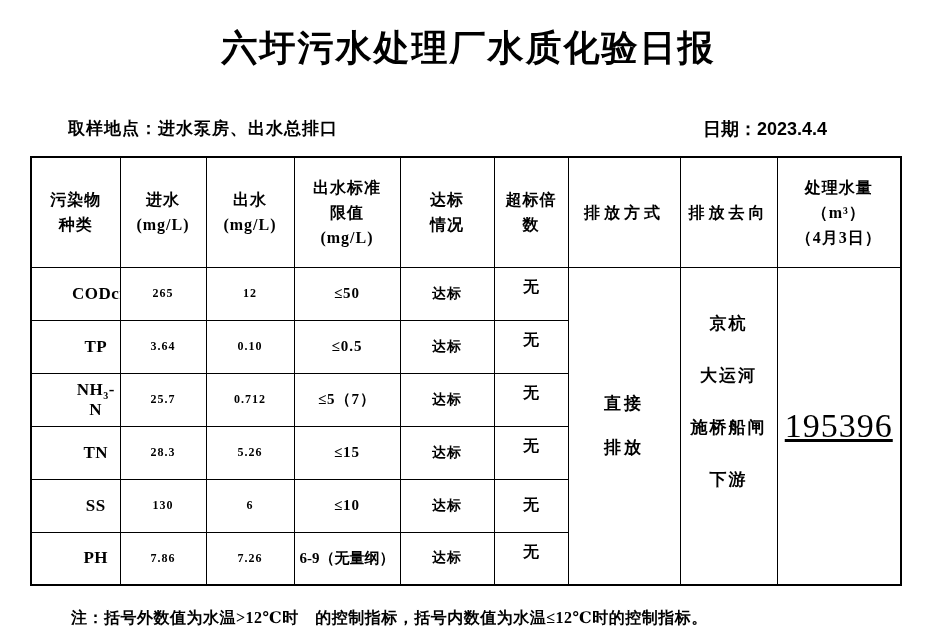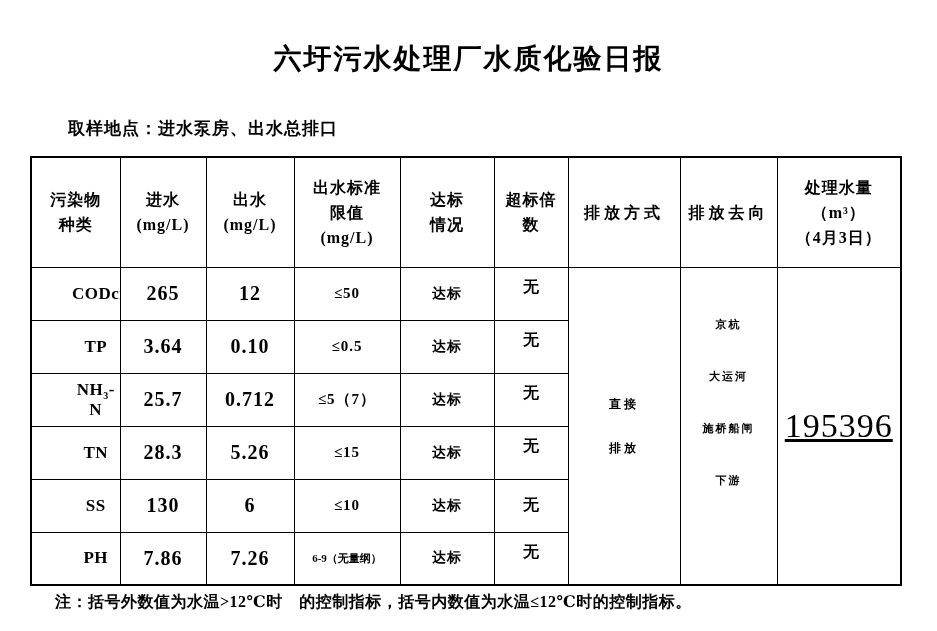--- a/index.html
+++ b/index.html
@@ -6,22 +6,22 @@
   body {
     width: 937px; height: 631px;
     background: #ffffff;
     position: relative;
     color: #000;
     font-family: "Liberation Serif", "DejaVu Serif", serif;
     overflow: hidden;
   }
   .title {
     position: absolute; top: 24px; left: 0; right: 0;
-    margin: 16px; text-align: center;
-    font-size: 28px; font-weight: 700; letter-spacing: 2px;
+    margin: 0; text-align: center;
+    font-size: 36px; font-weight: 700; letter-spacing: 2px;
   }
   .meta { position: absolute; top: 117px; left: 0; right: 0; height: 26px; padding-left: 31px; }
   .sampling {
     position: absolute; left: 68px; top: 0;
     font-size: 17px; font-weight: 700; letter-spacing: 1px;
   }
   .date {
     position: absolute; left: 703px; top: 0;
     font-size: 18px; font-weight: 700;
     font-family: "Liberation Sans", "DejaVu Sans", sans-serif;
@@ -37,48 +37,49 @@
     text-align: center; vertical-align: middle;
     padding: 0; font-weight: 700;
     overflow: hidden;
   }
   thead tr { height: 110px; }
   tbody tr { height: 53px; }
   th { font-size: 16px; line-height: 25px; letter-spacing: 1px; }
   th .hline { display: block; }
   th.th-wide { letter-spacing: 4px; }
   td.c-name  { font-size: 17px; letter-spacing: 0.5px; padding-left: 40px; }
-  td.c-num   { font-size: 20px; letter-spacing: 1px; }
+  td.c-num   { font-size: 12px; letter-spacing: 1px; }
   td.c-limit { font-size: 15px; letter-spacing: 1px; text-align: center; }
-  tr.row-ph td.c-limit { font-size: 11px; letter-spacing: 0; }
+  tr.row-ph td.c-limit { font-size: 15px; letter-spacing: 0; }
   td.c-status { font-size: 14px; letter-spacing: 1px; }
   td.c-exceed { font-size: 16px; }
   td.c-exceed .nudge { position: relative; top: -6px; display: inline-block; }
   sub.chem { font-size: 10px; line-height: 0; }
   td.merged { vertical-align: middle; }
-  .method-stack div { line-height: 44px; font-size: 12px; letter-spacing: 3px; }
+  .method-stack div { line-height: 44px; font-size: 17px; letter-spacing: 3px; }
   .dest-stack { transform: translateY(-24px); }
-  .dest-stack div { line-height: 52px; font-size: 11px; letter-spacing: 2px; text-align: center; }
+  .dest-stack div { line-height: 52px; font-size: 17px; letter-spacing: 2px; text-align: center; }
   .volume-num { font-size: 34px; font-weight: 400; letter-spacing: 1px; text-decoration: underline; }
   .note {
-    position: absolute; top: 592px; left: 55px; margin: 0;
+    position: absolute; top: 592px; left: 55px; margin: 16px;
     font-size: 16px; font-weight: 700; letter-spacing: 0.5px;
     white-space: pre;
     text-align: center;
   }
 </style>
 </head>
 <body>
 
 <div>
 
   <h1 class="title">六圩污水处理厂水质化验日报</h1>
 
   <div class="meta">
     <span class="sampling">取样地点：进水泵房、出水总排口</span>
+    <span class="date">日期：2023.4.4</span>
   </div>
 
   <table class="report">
     <colgroup>
       <col style="width:89px">
         <col style="width:86px">
         <col style="width:88px">
       <col style="width:106px">
         <col style="width:94px">
         <col style="width:74px">

